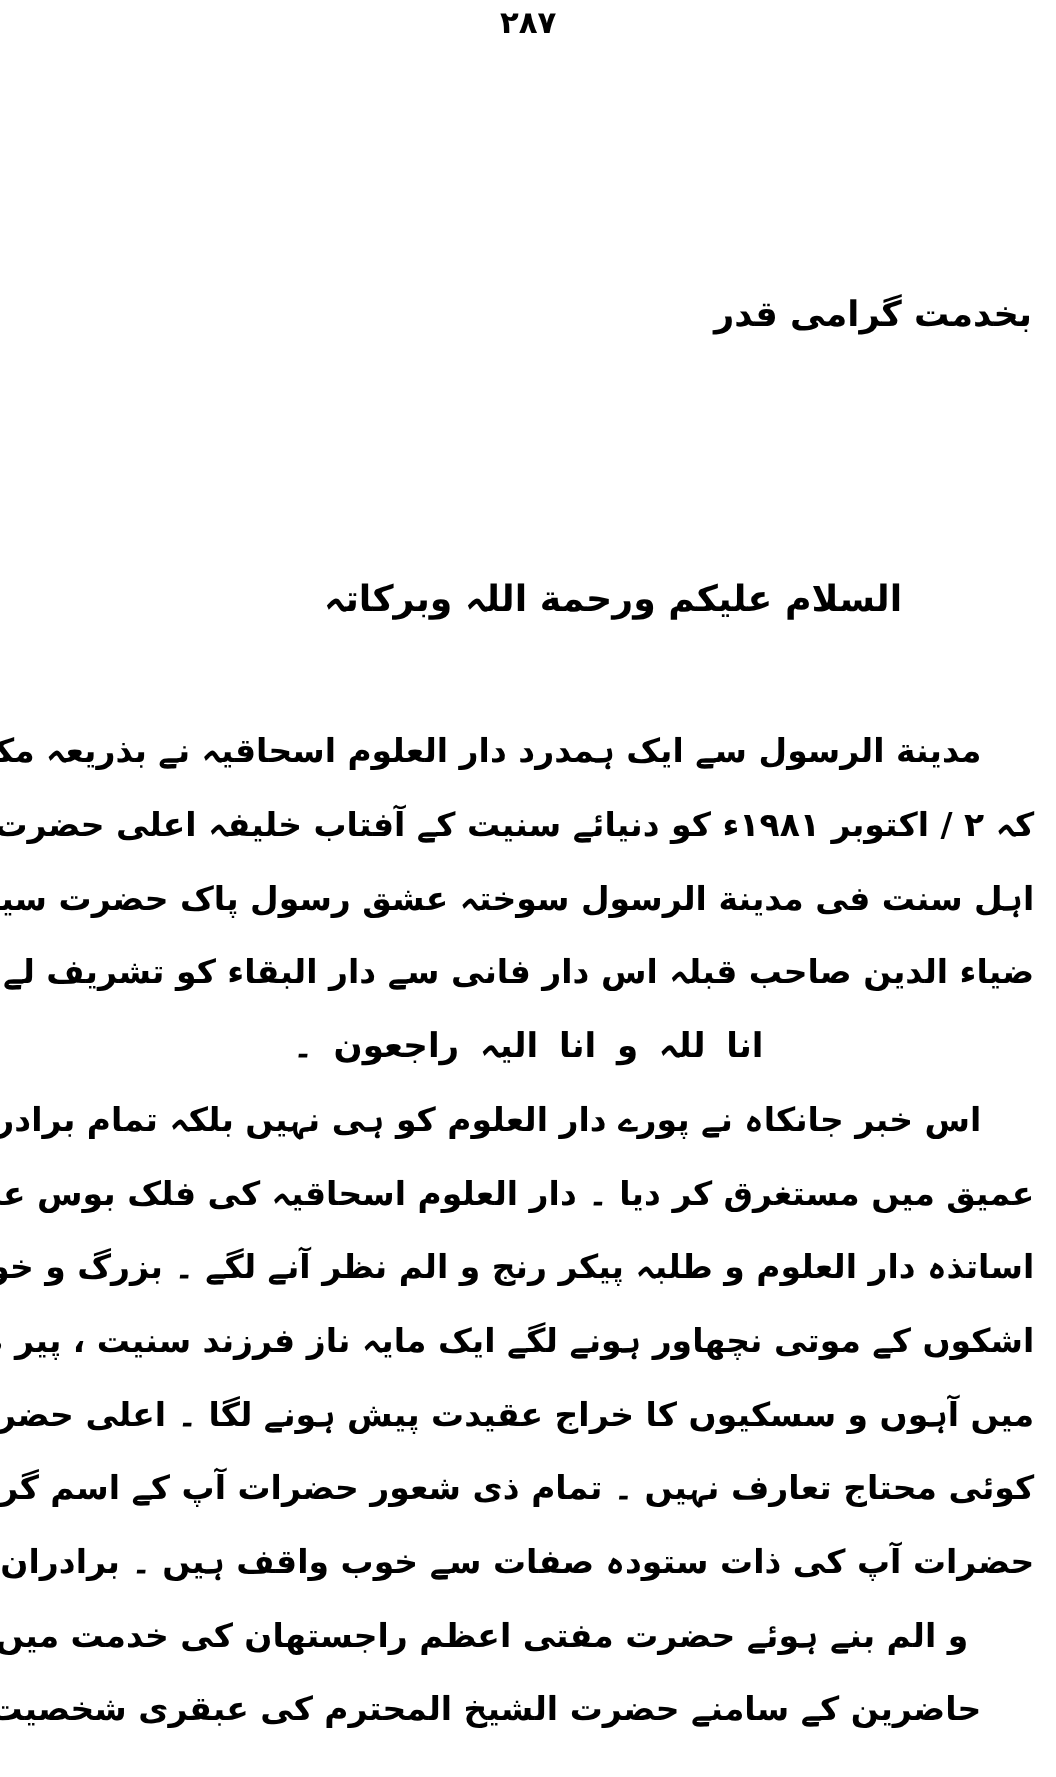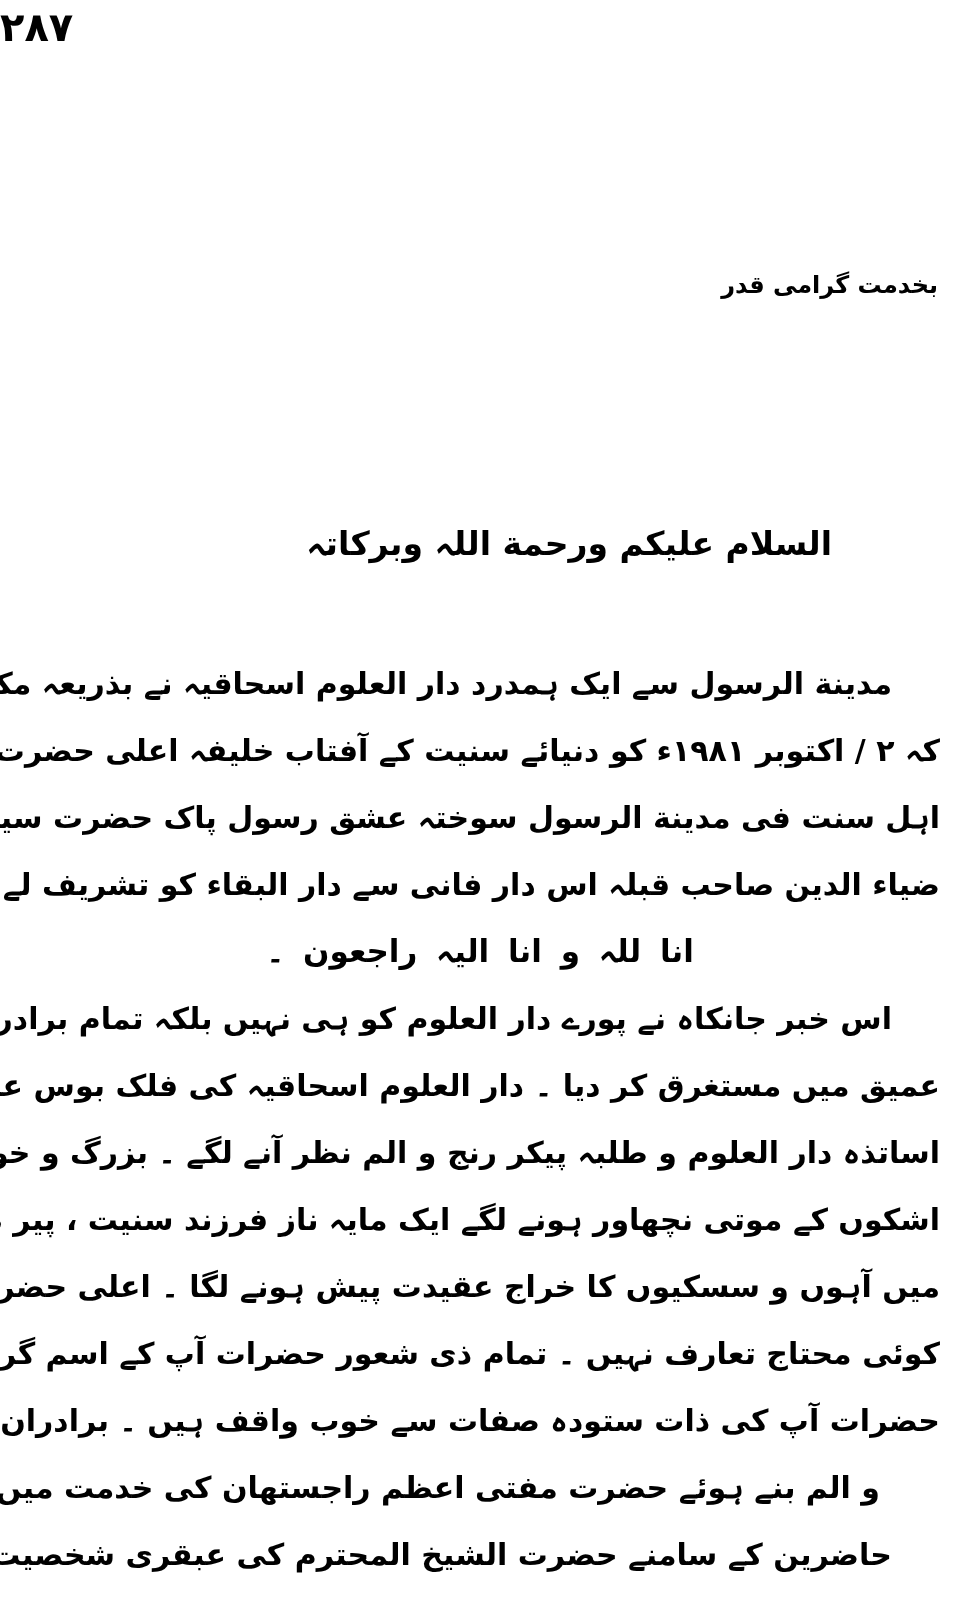--- a/index.html
+++ b/index.html
@@ -15,39 +15,39 @@
     color: #000000;
     direction: rtl;
     font-family: "DejaVu Sans", sans-serif;
     overflow: hidden;
   }
   .page-number {
     position: absolute;
     top: 4px;
     left: 0;
     right: 0;
-    text-align: left;
-    font-size: 40px;
+    text-align: center;
+    font-size: 28px;
     font-weight: bold;
     letter-spacing: 3px;
   }
   .address-block {
     position: absolute;
     top: 252px;
     right: 22px;
     left: 22px;
     text-align: right;
-    font-size: 24px;
+    font-size: 32px;
     font-weight: bold;
     line-height: 66px;
   }
   .salutation {
     position: absolute;
     top: 524px;
-    right: 128px;
+    right: 140px;
     font-size: 33px;
     font-weight: bold;
   }
   .letter-body {
     position: absolute;
     top: 650px;
     right: 20px;
     left: 20px;
     font-size: 30px;
     font-weight: bold;

